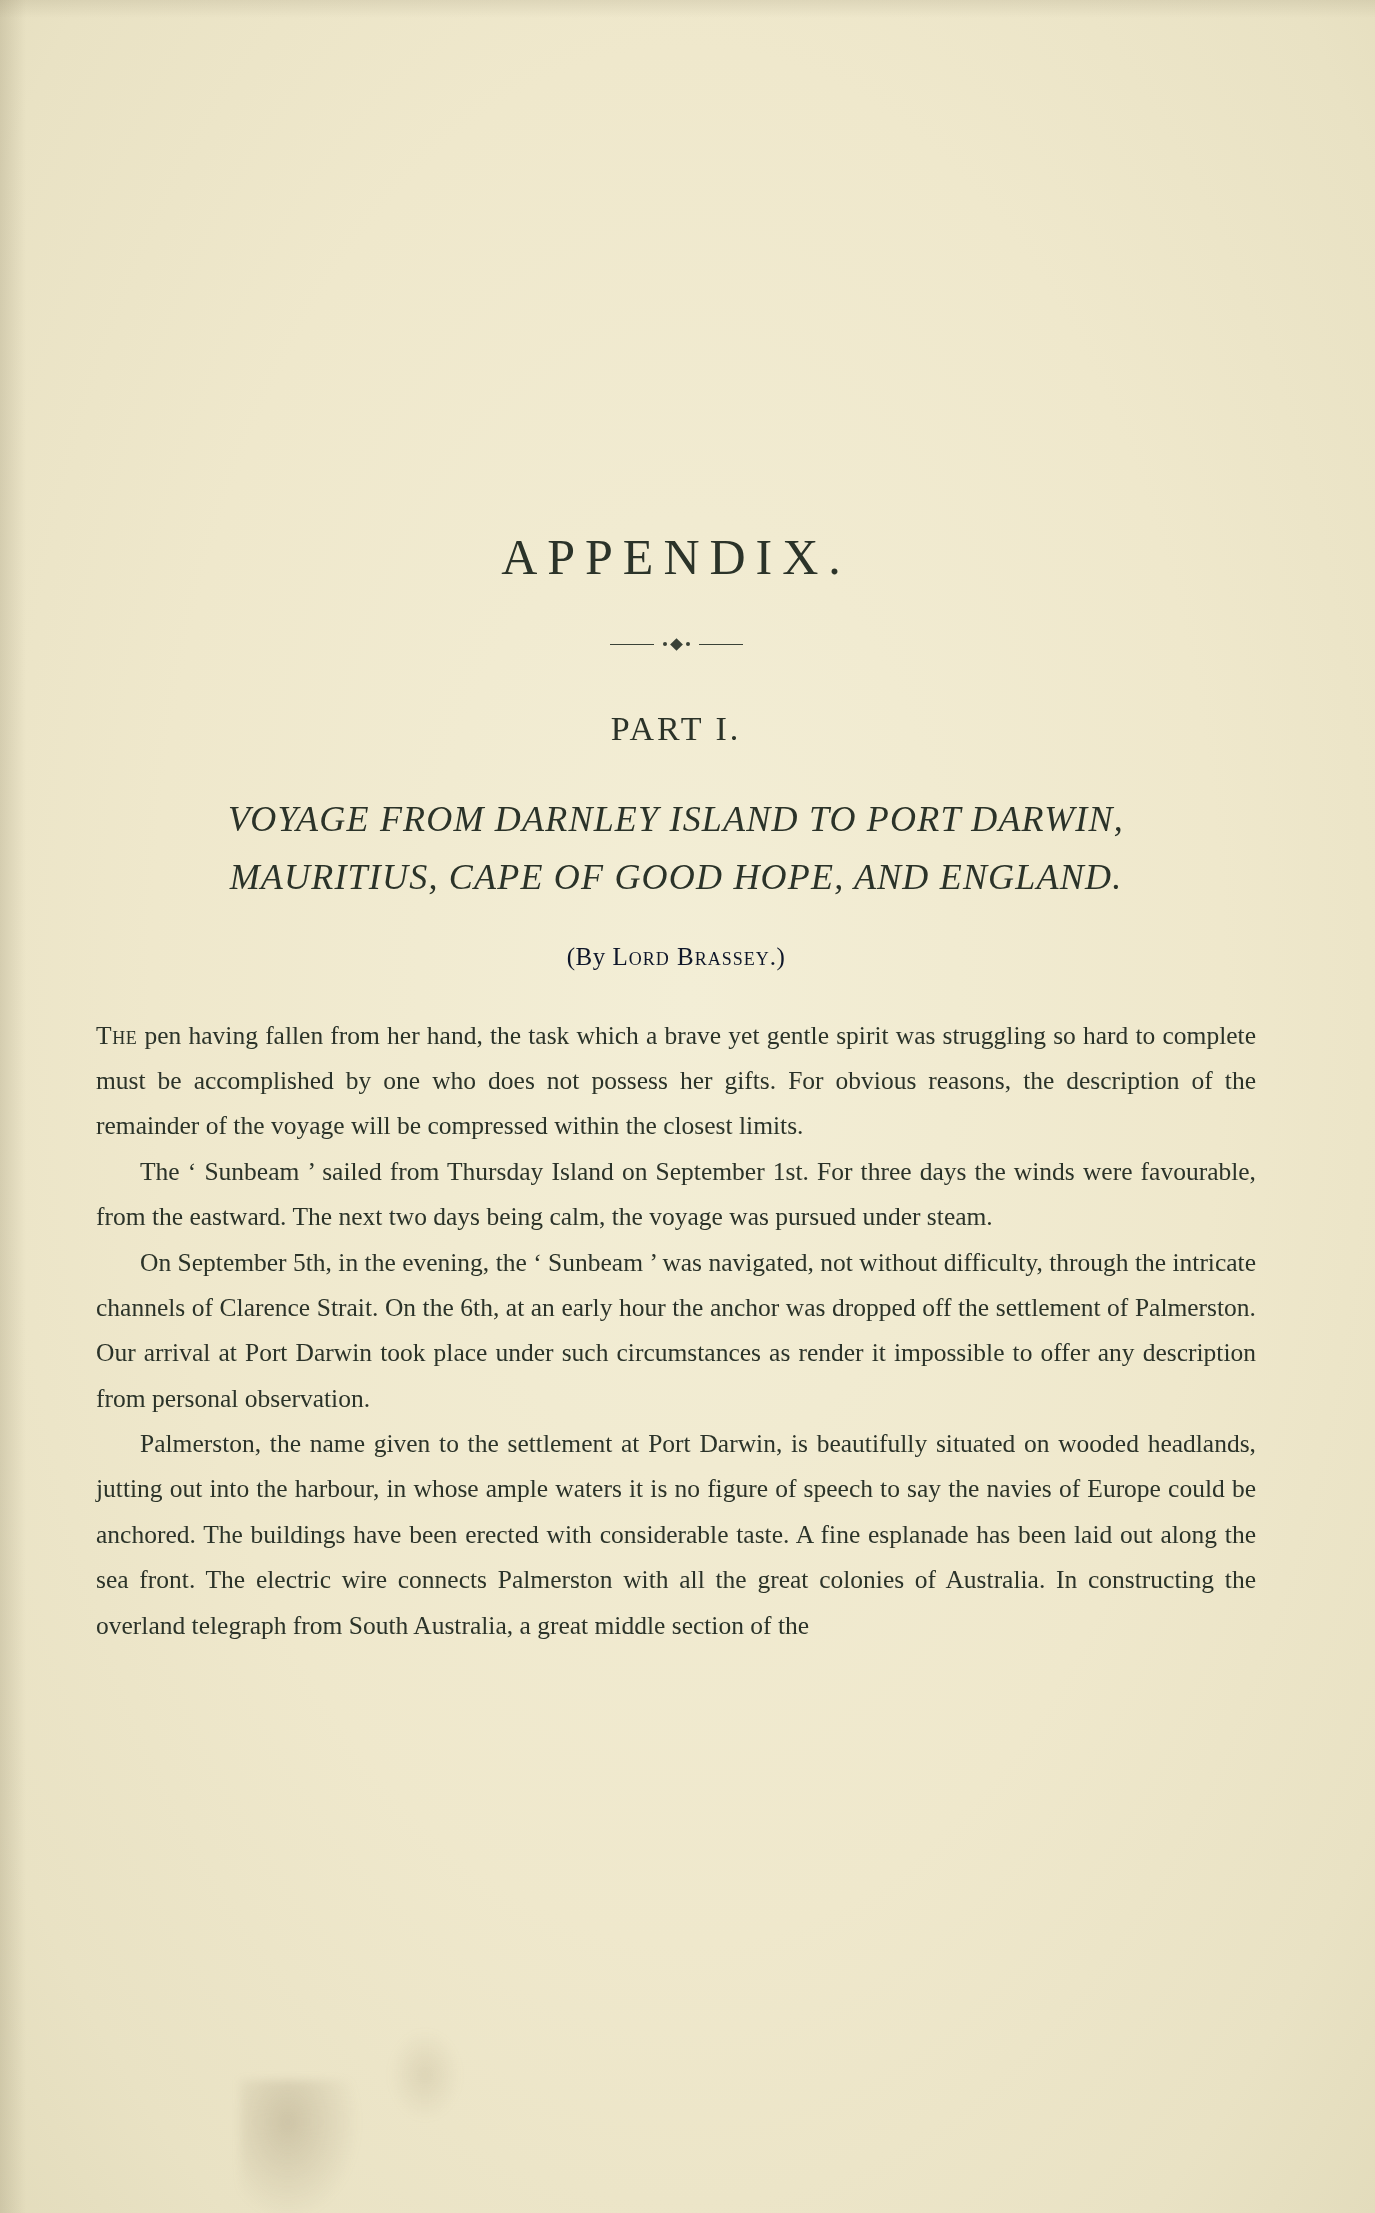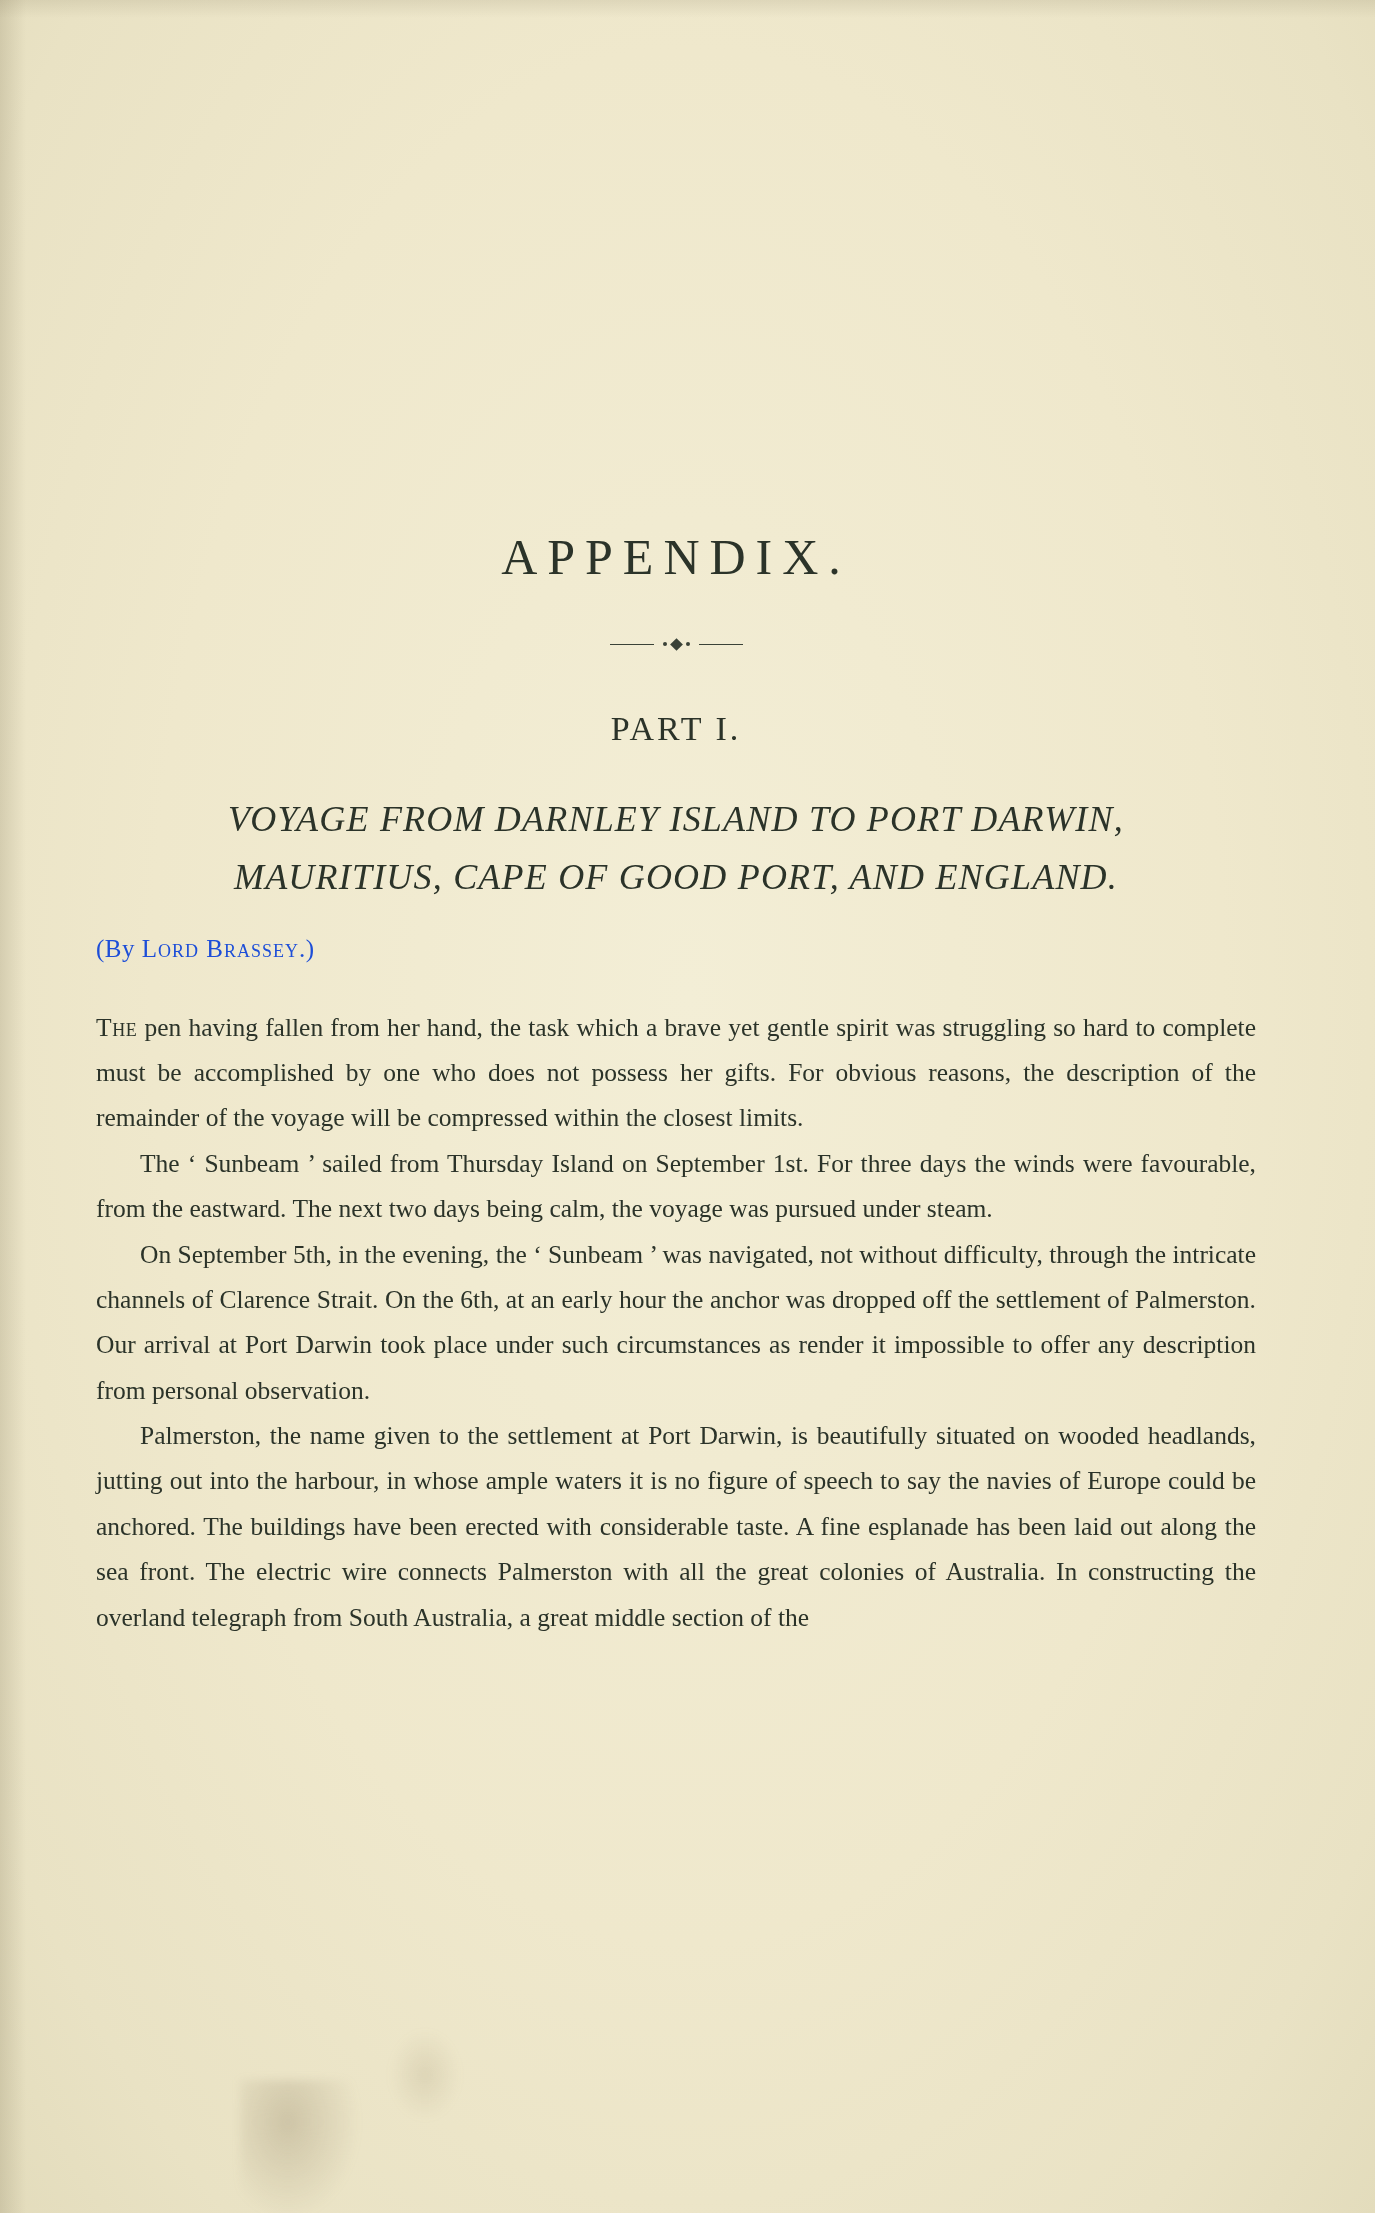--- a/index.html
+++ b/index.html
@@ -126,24 +126,24 @@
     font-size: 36px;
     letter-spacing: 1.2px;
     line-height: 1.62;
     margin-top: 42px;
     color: #2b3329;
   }
   .subtitle .line1 { display: block; }
   .subtitle .line2 { display: block; }
 
   .byline {
-    text-align: left;
+    text-align: center;
     font-size: 25px;
-    margin-top: 28px;
-    color: #1d4ed8;
+    margin-top: 36px;
+    color: #0f172a;
     letter-spacing: 0.5px;
   }
   .byline .smallcaps {
     font-variant: small-caps;
     letter-spacing: 1px;
   }
 
   .body-text {
     margin-top: 42px;
     font-size: 25.5px;
@@ -176,21 +176,21 @@
   <h1 class="appendix-title">APPENDIX.</h1>
 
   <div class="ornament">
     <span class="rule-left"></span><span class="dot"></span><span class="diamond"></span><span class="dot"></span><span class="rule-right"></span>
   </div>
 
   <h2 class="part-title">PART I.</h2>
 
   <div class="subtitle">
     <span class="line1">VOYAGE   FROM   DARNLEY   ISLAND   TO   PORT   DARWIN,</span>
-    <span class="line2">MAURITIUS,  CAPE  OF  GOOD  PORT,  AND  ENGLAND.</span>
+    <span class="line2">MAURITIUS,  CAPE  OF  GOOD  HOPE,  AND  ENGLAND.</span>
   </div>
 
   <div class="byline"><span>(By </span><span class="smallcaps">Lord  Brassey</span><span>.)</span></div>
 
   <div class="body-text">
     <p class="first"><span class="lead">The</span><span> pen having fallen from her hand, the task which a brave yet gentle spirit was struggling so hard to complete must be accomplished by one who does not possess her gifts.   For obvious reasons, the description of the remainder of the voyage will be compressed within the closest limits.</span></p>
     <p>The ‘ Sunbeam ’ sailed from Thursday Island on September 1st. For three days the winds were favourable, from the eastward.   The next two days being calm, the voyage was pursued under steam.</p>
     <p>On September 5th, in the evening, the ‘ Sunbeam ’ was navigated, not without difficulty, through the intricate channels of Clarence Strait.   On the 6th, at an early hour the anchor was dropped off the settlement of Palmerston.   Our arrival at Port Darwin took place under such circumstances as render it impossible to offer any description from personal observation.</p>
     <p>Palmerston, the name given to the settlement at Port Darwin, is beautifully situated on wooded headlands, jutting out into the harbour, in whose ample waters it is no figure of speech to say the navies of Europe could be anchored.   The buildings have been erected with considerable taste.   A fine esplanade has been laid out along the sea front.   The electric wire connects Palmerston with all the great colonies of Australia.   In constructing the overland telegraph from South Australia, a great middle section of the</p>
   </div>

